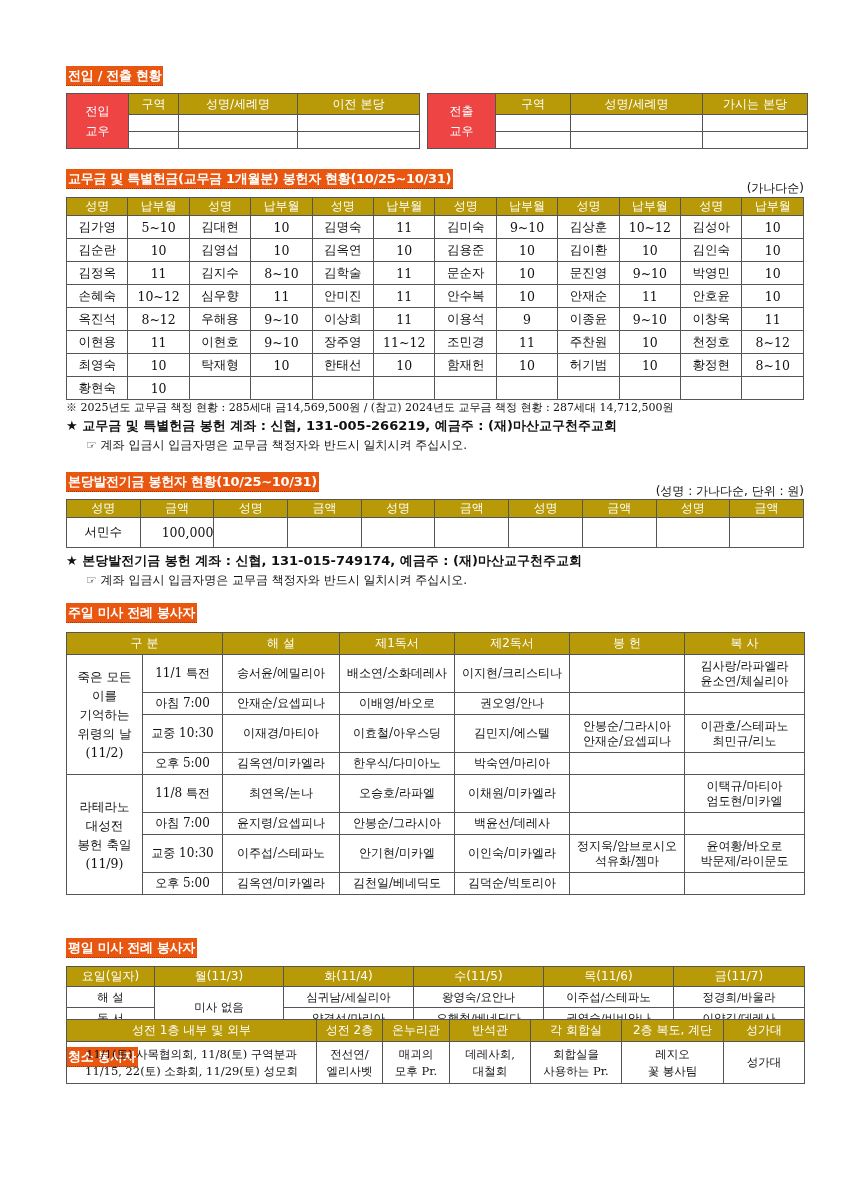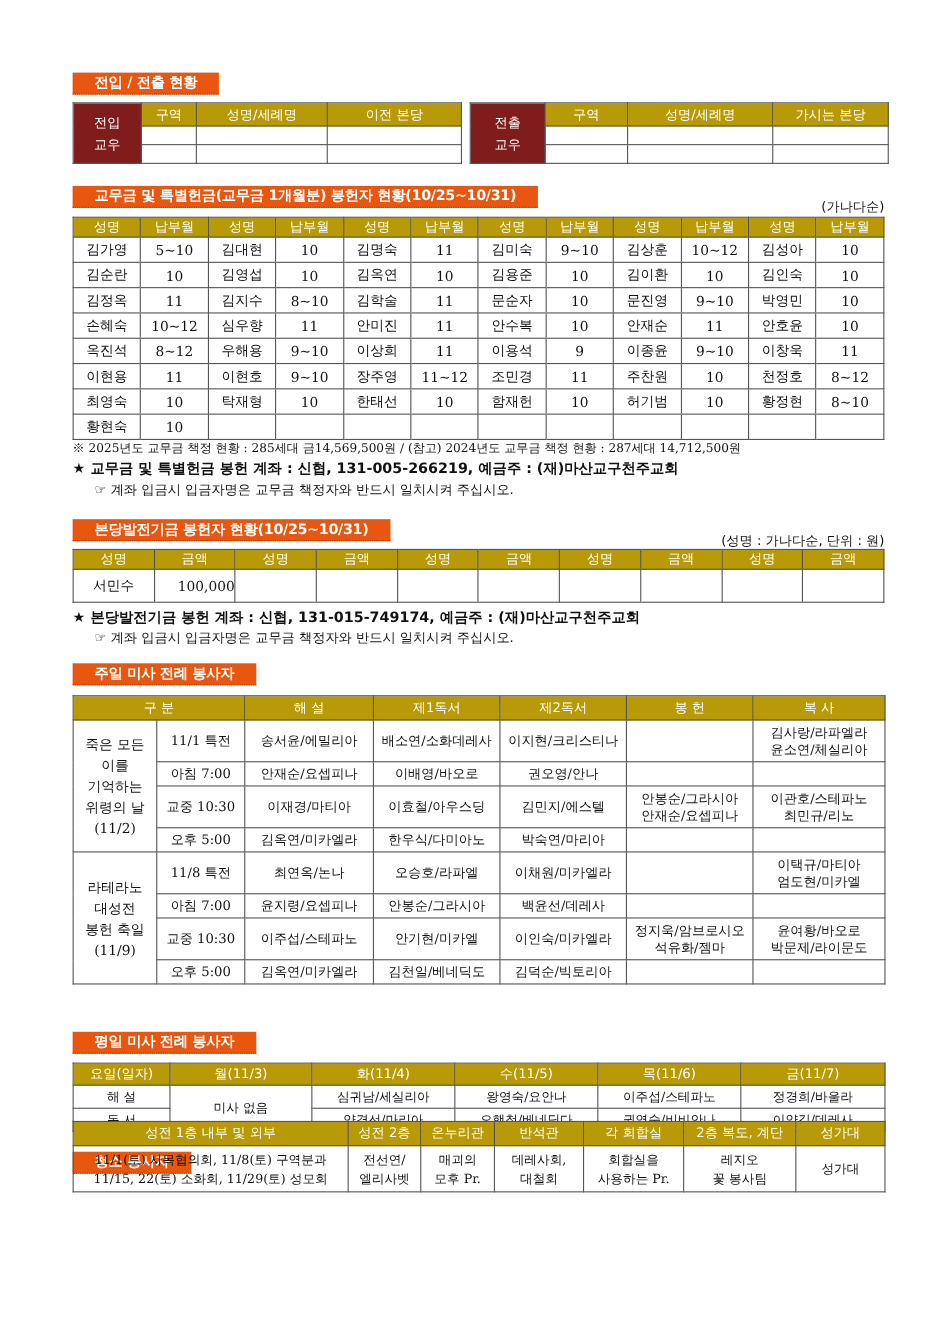--- a/index.html
+++ b/index.html
@@ -1,27 +1,27 @@
 <!DOCTYPE html>
 <html><head>
 <meta charset="utf-8">
 <style>
   * { box-sizing: border-box; margin: 0; padding: 0; }
   html, body { width: 848px; height: 1200px; background: #ffffff; }
   body { font-family: "DejaVu Serif", "Liberation Serif", serif; color: #111; position: relative; overflow: hidden; }
   .sec-title {
     position: absolute; background: #e8560f; color: #fff; font-family: "DejaVu Sans", "Liberation Sans", sans-serif;
-    font-weight: bold; font-size: 13px; line-height: 20px; height: 20px; padding: 0 20px; white-space: nowrap;
+    font-weight: bold; font-size: 13px; line-height: 20px; height: 20px; padding: 0 2px; white-space: nowrap;
     border-bottom: 1px dotted #a83a05; letter-spacing: -0.3px;
   }
   table { border-collapse: collapse; position: absolute; table-layout: fixed; }
   td, th { border: 1px solid #555; text-align: center; vertical-align: middle; font-weight: normal; }
   th { background: #b89a08; color: #fff; font-family: "DejaVu Sans", "Liberation Sans", sans-serif; font-size: 12px; }
   td { font-size: 12px; }
-  .hdrcell { background: #7f1d1d; color: #fff; font-family: "DejaVu Sans", "Liberation Sans", sans-serif; font-size: 12px; }
+  .hdrcell { background: #ef4444; color: #fff; font-family: "DejaVu Sans", "Liberation Sans", sans-serif; font-size: 12px; }
   .dot-r { border-right: 1px dotted #777; }
   .note { position: absolute; font-size: 11px; white-space: nowrap; }
   .star { position: absolute; font-family: "DejaVu Sans", "Liberation Sans", sans-serif; font-weight: bold; font-size: 13px; white-space: nowrap; }
   .sub { position: absolute; font-family: "DejaVu Sans", "Liberation Sans", sans-serif; font-size: 12px; white-space: nowrap; }
   .right-note { position: absolute; font-family: "DejaVu Sans", "Liberation Sans", sans-serif; font-size: 12px; white-space: nowrap; }
   .fin td { font-size: 12.5px; height: 23px; }
   .fin th { height: 18px; }
   .mass td { font-size: 12px; line-height: 15px; }
   .small td { font-size: 11.5px; }
 </style>

